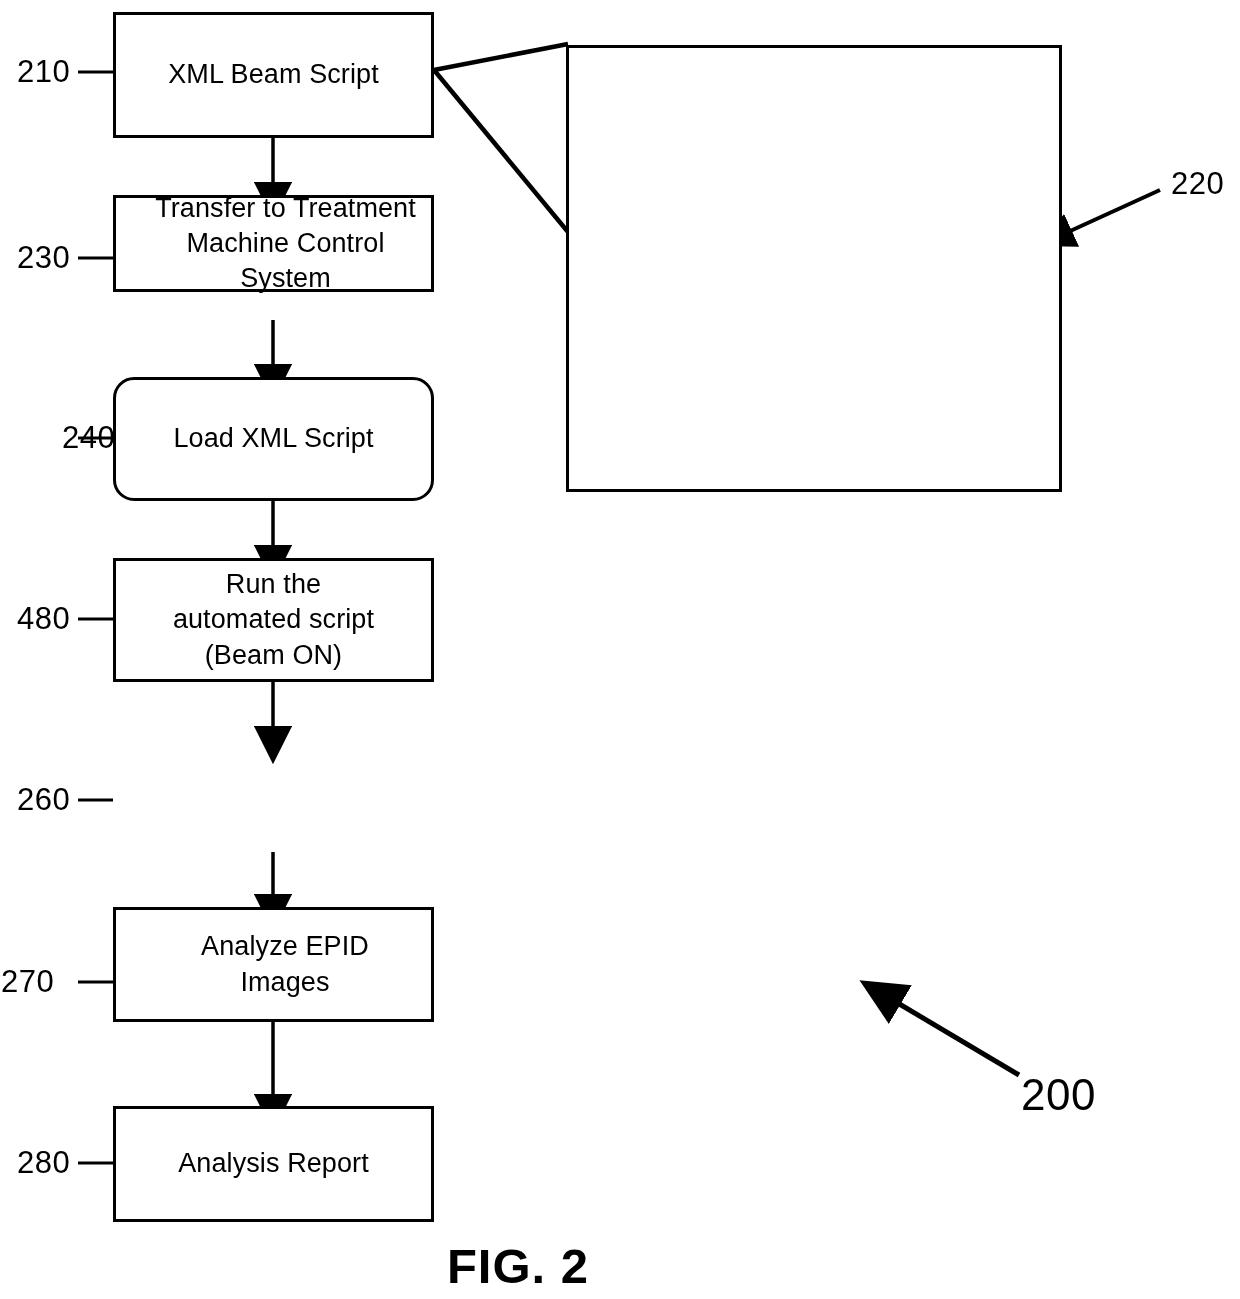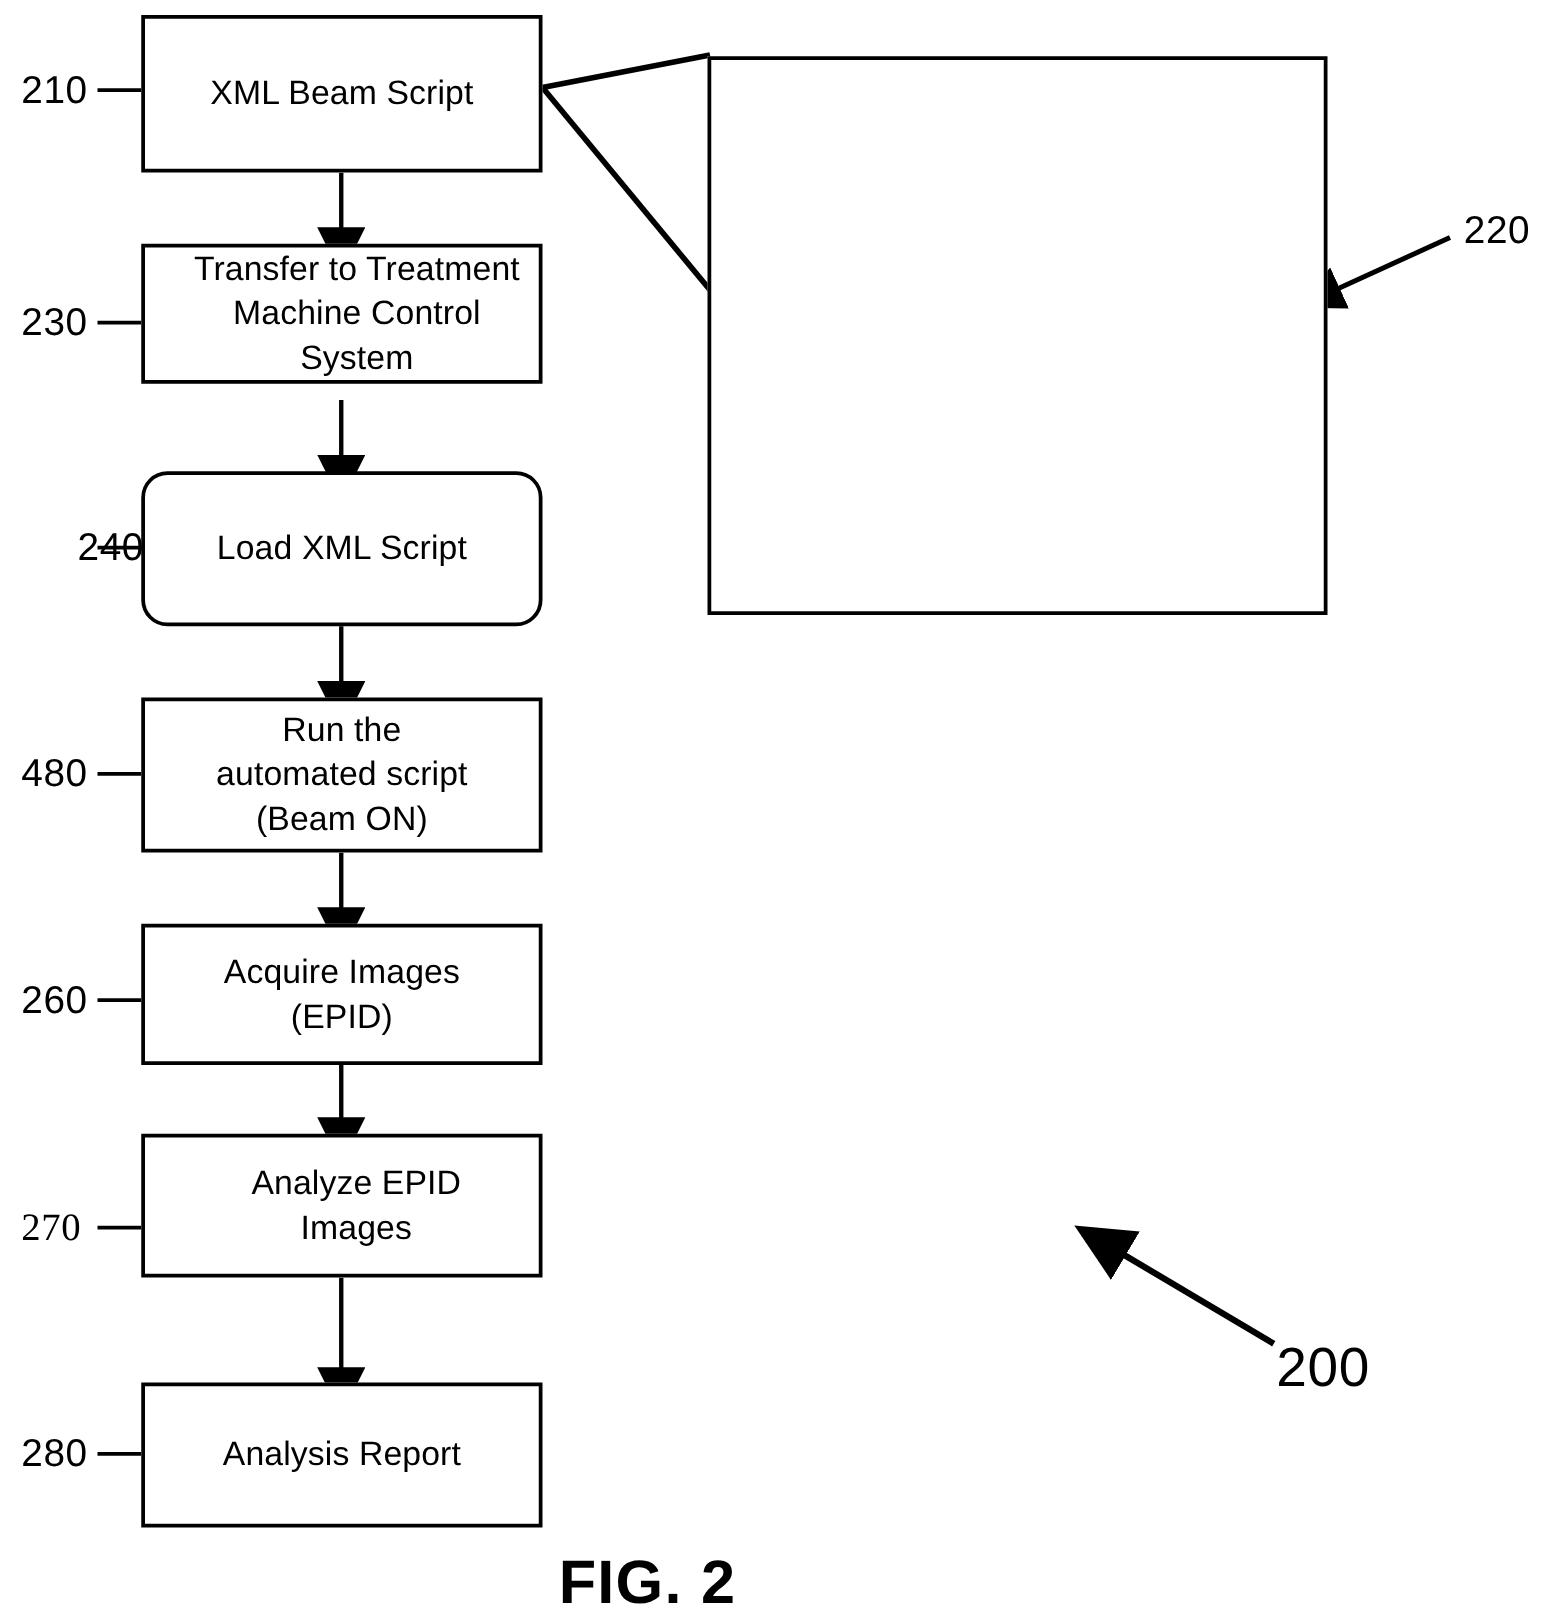--- a/index.html
+++ b/index.html
@@ -127,56 +127,52 @@
 
     <line x1="1160" y1="190" x2="1068" y2="232" stroke="#000000" stroke-width="4" marker-end="url(#arrowhead-leader)"></line>
 
     <line x1="1019" y1="1075" x2="896" y2="1002" stroke="#000000" stroke-width="5" marker-end="url(#arrowhead-leader)"></line>
   </svg>
 
   <div class="node-box" style="left:113px; top:12px; width:321px; height:126px;">
     <span class="node-label">XML Beam Script</span>
   </div>
 
-  <div class="node-box" style="left:113px; top:195px; width:321px; height:112px;padding-left:24px;">
+  <div class="node-box" style="left:113px; top:195px; width:321px; height:97px;padding-left:24px;">
     <span class="node-label">Transfer to Treatment
 Machine Control
 System</span>
   </div>
 
   <div class="node-box" style="left:113px; top:377px; width:321px; height:124px;border-radius:21px;">
     <span class="node-label">Load XML Script</span>
   </div>
 
   <div class="node-box" style="left:113px; top:558px; width:321px; height:124px;">
     <span class="node-label">Run the
 automated script
 (Beam ON)</span>
   </div>
 
-  <div class="node-box" style="left:113px; top:739px; width:321px; height:113px;">
-    <span class="node-label">Acquire Images
-(EPID)</span>
-  </div>
 
   <div class="node-box" style="left:113px; top:907px; width:321px; height:115px;padding-left:23px;">
     <span class="node-label">Analyze EPID
 Images</span>
   </div>
 
   <div class="node-box" style="left:113px; top:1106px; width:321px; height:116px;">
     <span class="node-label">Analysis Report</span>
   </div>
 
   <div class="ref-num" style="left:17px; top:56px;">210</div>
   <div class="ref-num" style="left:17px; top:242px;">230</div>
   <div class="ref-num" style="left:17px; top:422px;margin-left:45px;">240</div>
   <div class="ref-num" style="left:17px; top:603px;">480</div>
   <div class="ref-num" style="left:17px; top:784px;">260</div>
-  <div class="ref-num" style="left:17px; top:966px;font-family:Liberation Serif, serif;">270</div>
+  <div class="ref-num" style="left:1px; top:966px;">270</div>
   <div class="ref-num" style="left:17px; top:1147px;">280</div>
 
   <div id="callout-box" style="left:566px; top:45px; width:496px; height:447px;"></div>
 
 
   <div class="ref-num" id="ref-220">220</div>
 
   <div class="ref-num" id="ref-200">200</div>
 
   <div id="fig-caption">FIG. 2</div>

